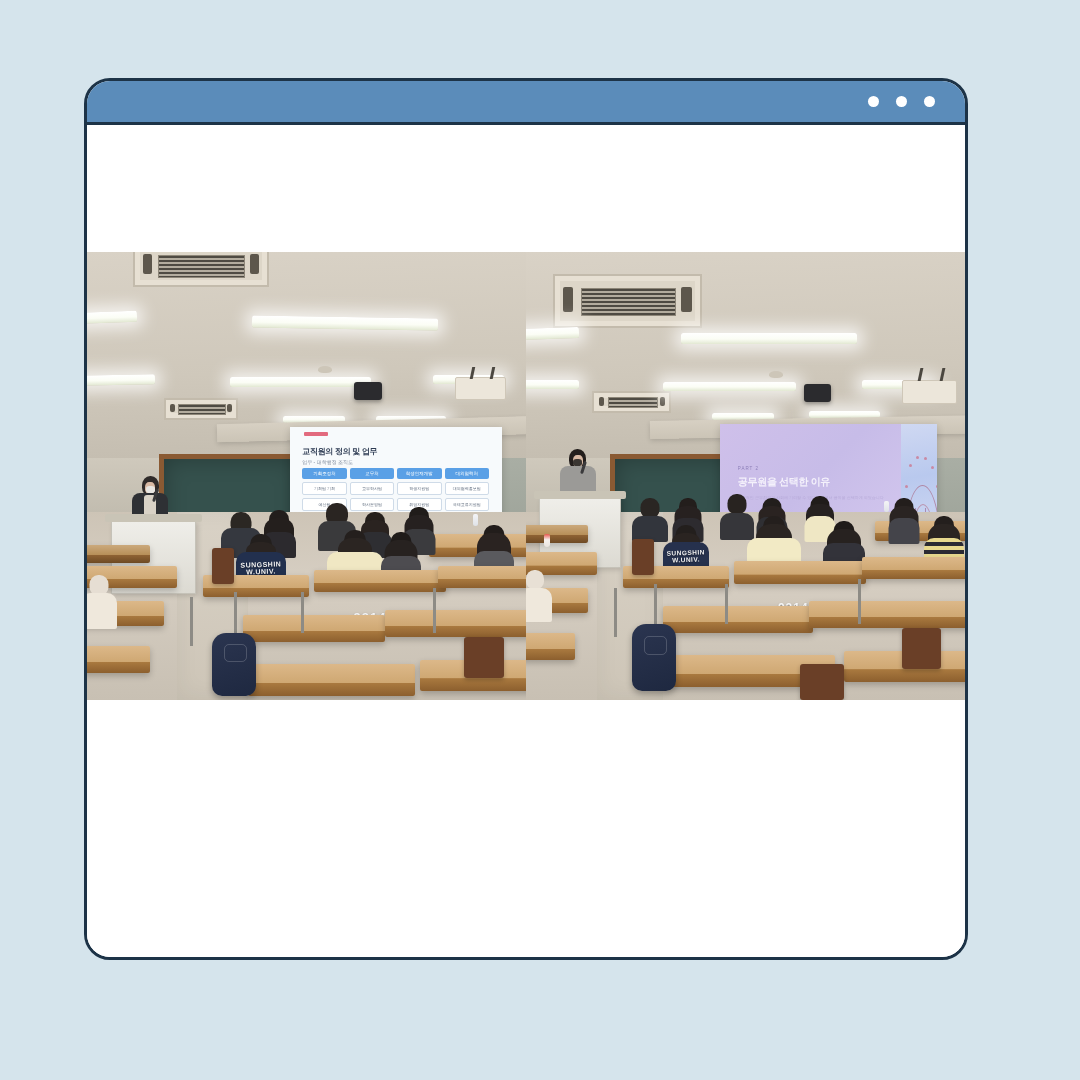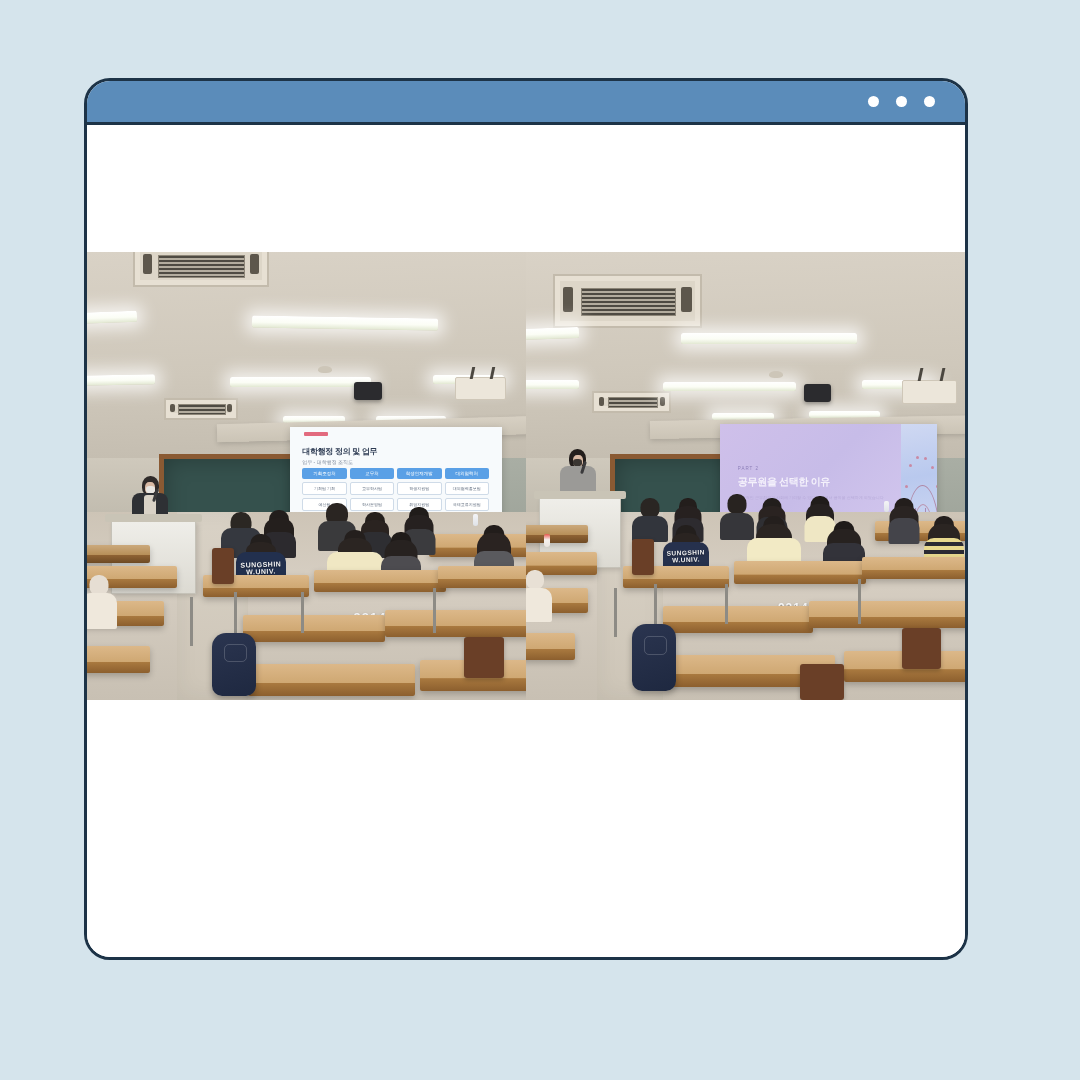--- a/index.html
+++ b/index.html
@@ -466,21 +466,21 @@
 
         <div class="wall"></div>
         <div class="wall-right" style="left:72%; width:28%;"></div>
 
         <div class="chalkboard" style="left:17%; top:45%; width:30%; height:18%;"></div>
 
         <div class="screen" style="left:46.5%; top:39%; width:48%; height:27%;">
 
           <div class="slide-table">
             <span class="accent"></span>
-            <div class="s-title">대학행정 정의 및 업무</div>
+            <div class="s-title">교직원의 정의 및 업무</div>
             <div class="s-sub">업무 - 대학행정 조직도</div>
 
             <div class="t-row">
               <span class="t-head">기획조정처</span>
               <span class="t-head">교무처</span>
               <span class="t-head">학생인재개발</span>
               <span class="t-head">대외협력처</span>
             </div>
 
             <div class="t-row">

